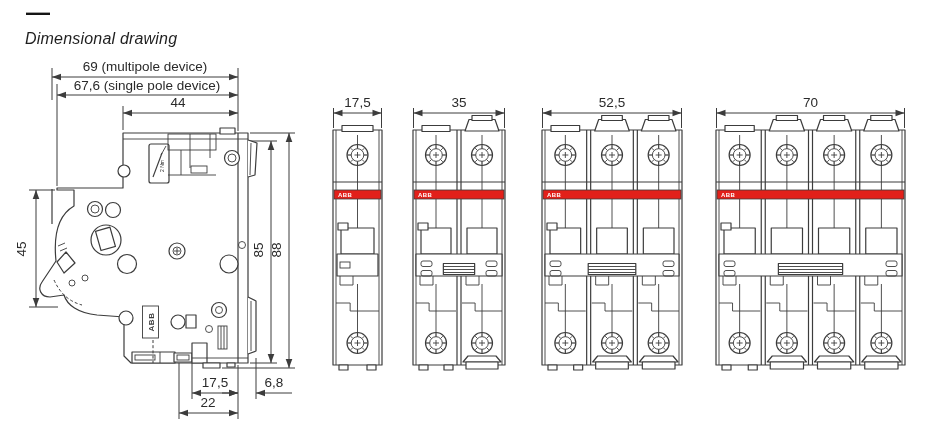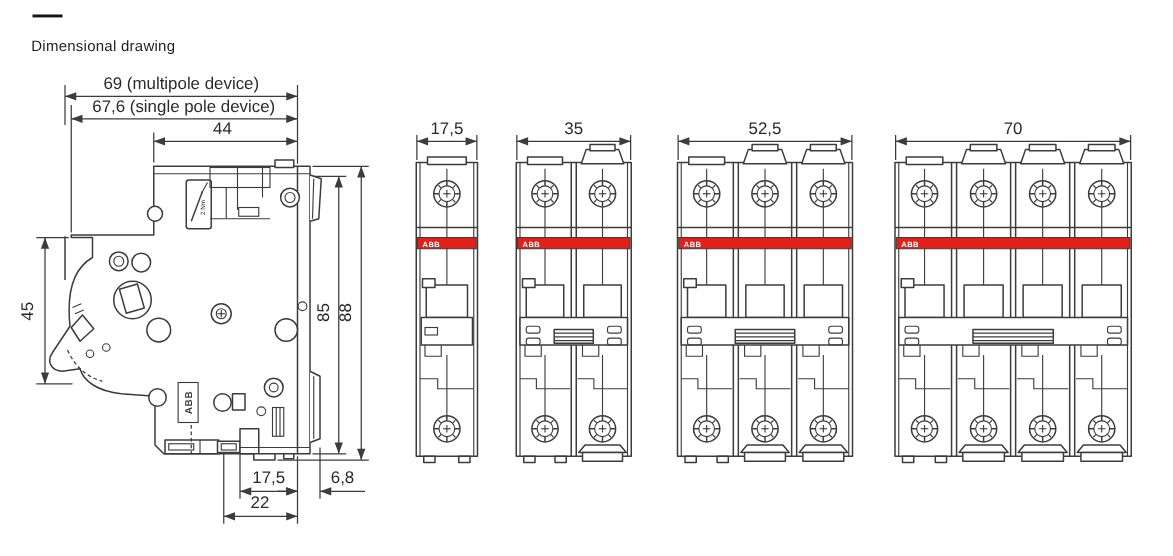--- a/index.html
+++ b/index.html
@@ -1,19 +1,19 @@
 <!DOCTYPE html>
 <html><head>
 <meta charset="utf-8">
 <style>
   html,body{margin:0;padding:0;background:#fff;}
   .canvas{position:relative;width:938px;height:445px;background:#ffffff;overflow:hidden;
           font-family:"Liberation Sans",sans-serif;}
   .rule{position:absolute;left:26px;top:0px;font:bold 24px/1 "Liberation Sans",sans-serif;color:#151515;}
-  .page-title{position:absolute;left:25px;top:30px;font-size:12px;color:#1f1f1f;letter-spacing:.2px;}
+  .page-title{position:absolute;left:25px;top:30px;font-size:16px;color:#1f1f1f;letter-spacing:.2px;font-style:italic;}
   svg{position:absolute;left:0;top:0;}
   svg .ln{stroke:#3c3c3c;stroke-width:1.2;fill:none;stroke-linejoin:round;stroke-linecap:butt;}
   svg .fw{stroke:#3c3c3c;stroke-width:1.2;fill:#ffffff;stroke-linejoin:round;}
   svg .thin{stroke:#3c3c3c;stroke-width:.9;fill:none;}
   svg .dim{stroke:#3c3c3c;stroke-width:1;fill:none;}
   svg .dash{stroke:#3c3c3c;stroke-width:1;fill:none;stroke-dasharray:3 2.2;}
   svg text{font-family:"Liberation Sans",sans-serif;font-size:13.5px;fill:#2a2a2a;}
   svg text.sm{font-size:5px;}
   svg text.logo{font-size:8px;font-weight:bold;letter-spacing:.5px;fill:#3c3c3c;}
   svg .arrhead{fill:#3c3c3c;}

